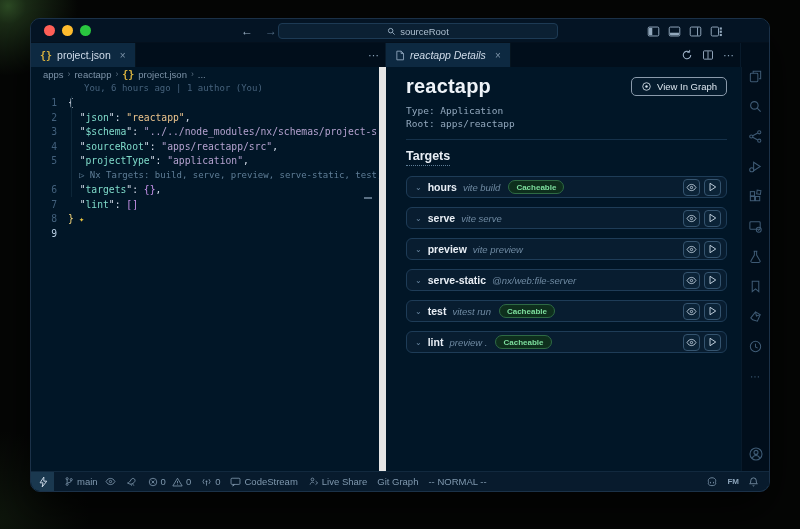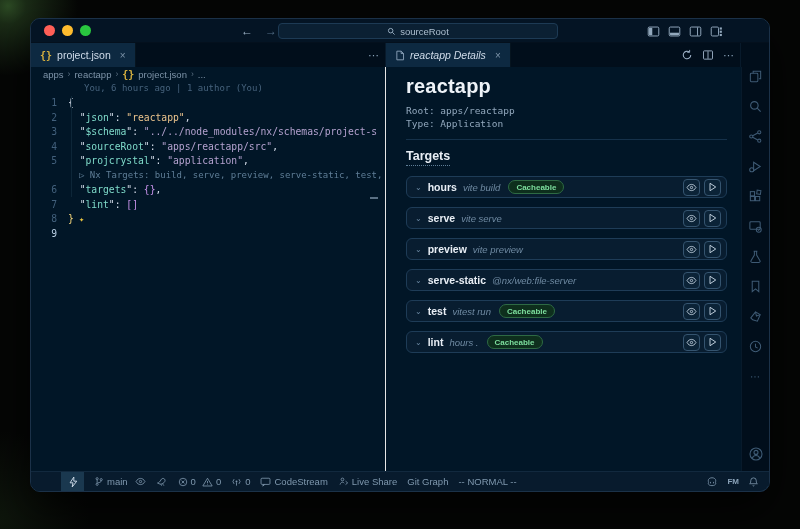--- a/index.html
+++ b/index.html
@@ -43,21 +43,21 @@
     background:#0d2941; color:#d0dcea; font-size:10.5px;
     border-right:1px solid #06141f;
   }
   .tab .close { color:#7e95aa; font-size:10px; margin-left:4px; }
   .tab.italic .tab-label { font-style:italic;text-align:right; }
   .json-icon { color:#d8b23f; font-weight:bold; font-size:10px; font-family:"DejaVu Sans Mono",monospace;}
   .tab-actions { position:absolute; right:6px; top:0; height:24px; display:flex; align-items:center; gap:9px; color:#8aa2b8; font-size:11px;}
   .tab-actions svg{display:block}
   
   .main { flex:1; display:flex; min-height:0; }
-  .editor-col { width:355px; flex:0 0 355px; display:flex; flex-direction:column; border-right:1px solid #e5e5e5; position:relative;}
+  .editor-col { width:355px; flex:0 0 355px; display:flex; flex-direction:column; border-right:7px solid #e5e5e5; position:relative;}
   .breadcrumb { height:14px; flex:0 0 14px; display:flex; align-items:center; gap:4px; padding-left:12px; font-size:9.5px; color:#7d93a8; }
   .breadcrumb .sep{ color:#5c7184; font-size:8.5px; }
   .code-area { flex:1; position:relative; font-family:"DejaVu Sans Mono",monospace; font-size:9.7px; overflow:hidden; }
   .code-row { height:14.5px; display:flex; white-space:pre; align-items:center;}
   .gutter { width:26px; flex:0 0 26px; text-align:right; color:#42607c; padding-right:0; }
   .gutter.active { color:#b8cfe4; }
   .code-text { padding-left:11px; }
   .lens-row { height:14.5px; display:flex; align-items:center; white-space:pre; }
   .lens-row .lens-text { padding-left:37px; }
   .blame { color:#46627c; font-size:9px;margin-left:16px; }
@@ -97,21 +97,21 @@
   }
   .icon-btn svg{display:block}
   
   .activitybar { flex:1; background:#010e1b; border-left:1px solid #081a2b; position:relative; }
   .ab-icon { position:absolute; left:50%; transform:translateX(-50%); width:18px; height:18px; display:flex; align-items:center; justify-content:center; }
   .ab-icon svg { display:block; }
   .ab-more { color:#3e5a74; font-size:10px; letter-spacing:1px; }
   .gear-badge { position:absolute; right:-4px; bottom:-3px; width:10px; height:10px; border-radius:50%; background:#31506e; color:#dce6ef; font-size:6.5px; display:flex; align-items:center; justify-content:center; }
   
   .statusbar { height:20px; flex:0 0 20px; background:#081b2d; border-top:1px solid #12293e; display:flex; align-items:center; font-size:9.5px; color:#7f98ae; position:relative; }
-  .sb-left { display:flex; align-items:center; height:100%;padding-left:30px; }
+  .sb-left { display:flex; align-items:center; height:100%; }
   .remote-box { width:23px; height:100%; background:#1a384f; display:flex; align-items:center; justify-content:center; }
   .sb-item { display:flex; align-items:center; gap:3px; margin-left:10px; white-space:nowrap; }
   .sb-item svg{display:block}
   .sb-right { position:absolute; right:10px; top:0; height:100%; display:flex; align-items:center; gap:9px; }
   .sb-fm { font-size:8px; font-weight:bold; color:#8aa2b8; }
 </style>
 </head>
 <body>
 
 <div class="stage">
@@ -204,38 +204,45 @@
           <span>...</span>
         </div>
         <div class="code-area">
           <div class="indent-guide"></div>
           <div id="code-lines">
               <div class="lens-row"><span class="lens-text blame">You, 6 hours ago | 1 author (You)</span></div>
               <div class="code-row"><span class="gutter">1</span><span class="code-text"><span class="tk-w">{</span></span></div>
               <div class="code-row"><span class="gutter">2</span><span class="code-text"><span class="tk-w">  "</span><span class="tk-key">json</span><span class="tk-w">": </span><span class="tk-str">"reactapp"</span><span class="tk-w">,</span></span></div>
               <div class="code-row"><span class="gutter">3</span><span class="code-text"><span class="tk-w">  "</span><span class="tk-key">$schema</span><span class="tk-w">": </span><span class="tk-path">"../../node_modules/nx/schemas/project-s</span></span></div>
               <div class="code-row"><span class="gutter">4</span><span class="code-text"><span class="tk-w">  "</span><span class="tk-key">sourceRoot</span><span class="tk-w">": </span><span class="tk-path">"apps/reactapp/src"</span><span class="tk-w">,</span></span></div>
-              <div class="code-row"><span class="gutter">5</span><span class="code-text"><span class="tk-w">  "</span><span class="tk-key">projcrystal</span><span class="tk-w">": </span><span class="tk-path">"application"</span><span class="tk-w">,</span></span></div>
+              <div class="code-row"><span class="gutter">5</span><span class="code-text"><span class="tk-w">  "</span><span class="tk-key">projectType</span><span class="tk-w">": </span><span class="tk-path">"application"</span><span class="tk-w">,</span></span></div>
               <div class="lens-row"><span class="lens-text codelens">▷ Nx Targets: build, serve, preview, serve-static, test, lint</span></div>
               <div class="code-row"><span class="gutter">6</span><span class="code-text"><span class="tk-w">  "</span><span class="tk-key">targets</span><span class="tk-w">": </span><span class="tk-mag">{}</span><span class="tk-w">,</span></span></div>
               <div class="code-row"><span class="gutter">7</span><span class="code-text"><span class="tk-w">  "</span><span class="tk-key">lint</span><span class="tk-w">": </span><span class="tk-mag">[]</span></span></div>
               <div class="code-row"><span class="gutter">8</span><span class="code-text"><span class="tk-gold">}</span><span class="tk-sparkle"> ✦</span></span></div>
               <div class="code-row"><span class="gutter active">9</span><span class="code-text"></span></div>
             </div>
           <div class="ruler-dash"></div>
         </div>
       </div>
 
       <div class="details">
         <div class="details-header">
           <div class="project-title">reactapp</div>
+          <div class="graph-btn">
+            <svg width="11" height="11" viewBox="0 0 16 16" fill="none" stroke="#dbe5ee" stroke-width="1.2">
+                <circle cx="8" cy="8" r="5.5"></circle>
+                <circle cx="8" cy="8" r="1.8" fill="#dbe5ee" stroke="none"></circle>
+              </svg>
+            <span>View In Graph</span>
+          </div>
         </div>
         <div class="meta">
+          <div>Type: Application</div>
           <div>Root: apps/reactapp</div>
-          <div>Type: Application</div>
         </div>
         <div class="divider"></div>
         <div><span class="targets-heading">Targets</span></div>
         <div class="targets-list">
   <div class="target-card">
     <span class="chev">⌄</span>
     <span class="target-name">hours</span>
     <span class="target-cmd">vite build</span>
     <span class="badge">Cacheable</span>
     <span class="card-actions">
@@ -329,21 +336,21 @@
         <svg width="9" height="10" viewBox="0 0 12 14" fill="none" stroke="#c9d8e5" stroke-width="1.3" stroke-linejoin="round">
                     <path d="M2.5 1.8 10.5 7l-8 5.2z"></path>
                   </svg>
       </span>
     </span>
   </div>
 
   <div class="target-card">
     <span class="chev">⌄</span>
     <span class="target-name">lint</span>
-    <span class="target-cmd">hours .</span>
+    <span class="target-cmd">preview .</span>
     <span class="badge">Cacheable</span>
     <span class="card-actions">
       <span class="icon-btn">
         <svg width="11" height="9" viewBox="0 0 16 12" fill="none" stroke="#c9d8e5" stroke-width="1.2">
                     <path d="M1.5 6C3.2 3 5.4 1.5 8 1.5S12.8 3 14.5 6C12.8 9 10.6 10.5 8 10.5S3.2 9 1.5 6z"></path>
                     <circle cx="8" cy="6" r="1.7"></circle>
                   </svg>
       </span>
       <span class="icon-btn">
         <svg width="9" height="10" viewBox="0 0 12 14" fill="none" stroke="#c9d8e5" stroke-width="1.3" stroke-linejoin="round">

